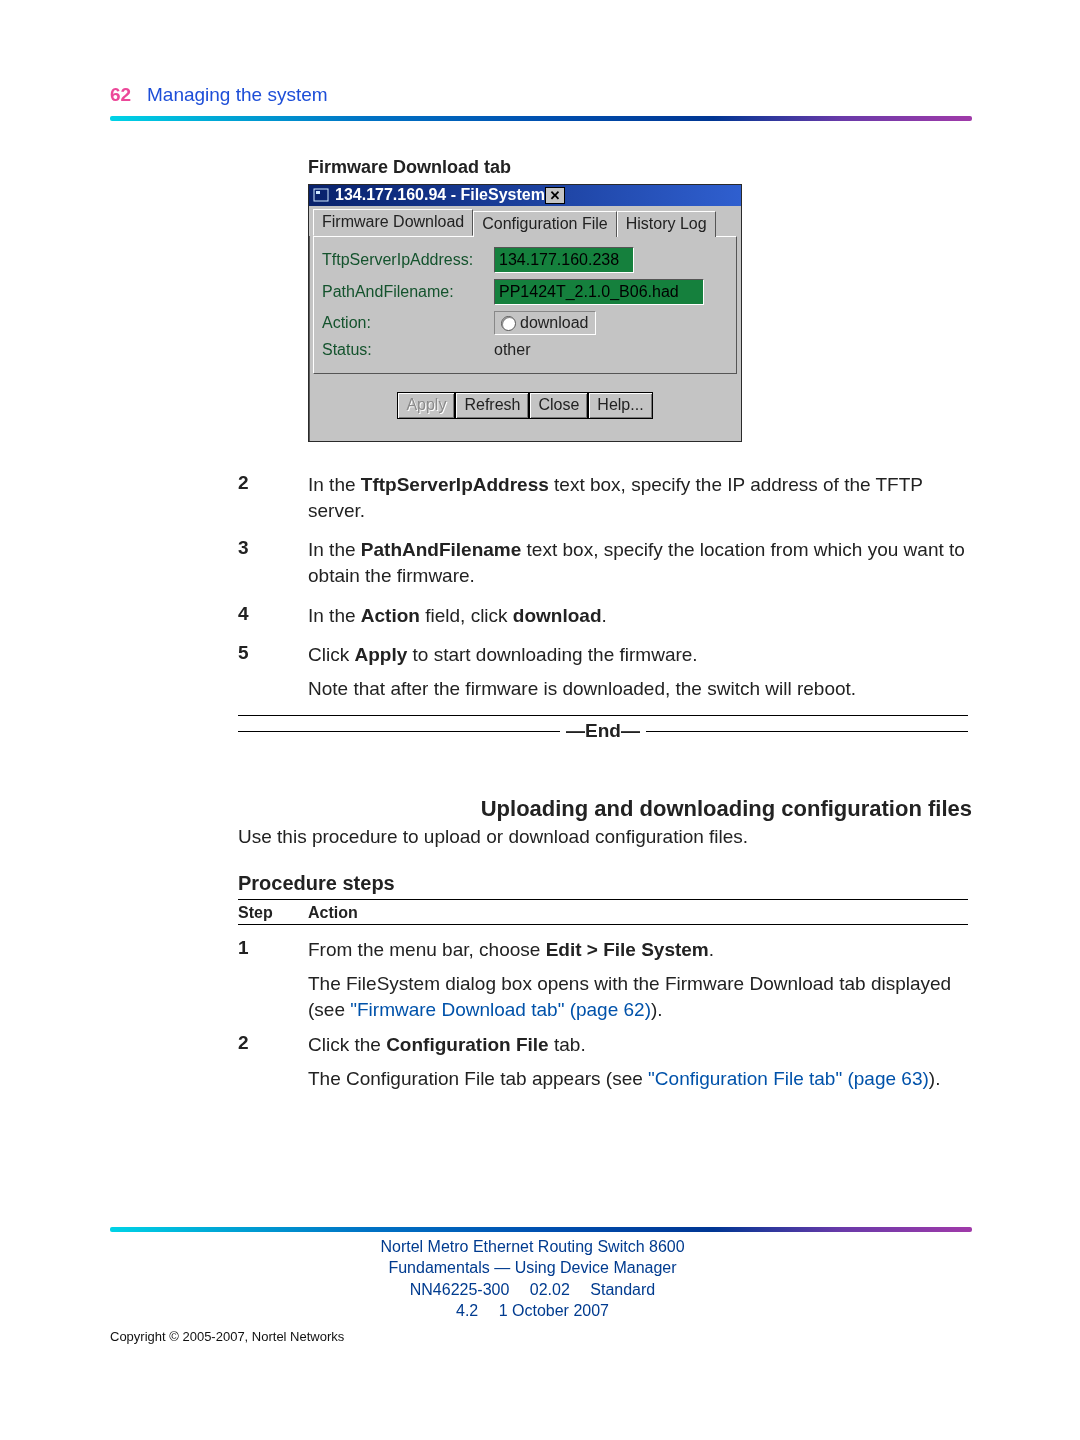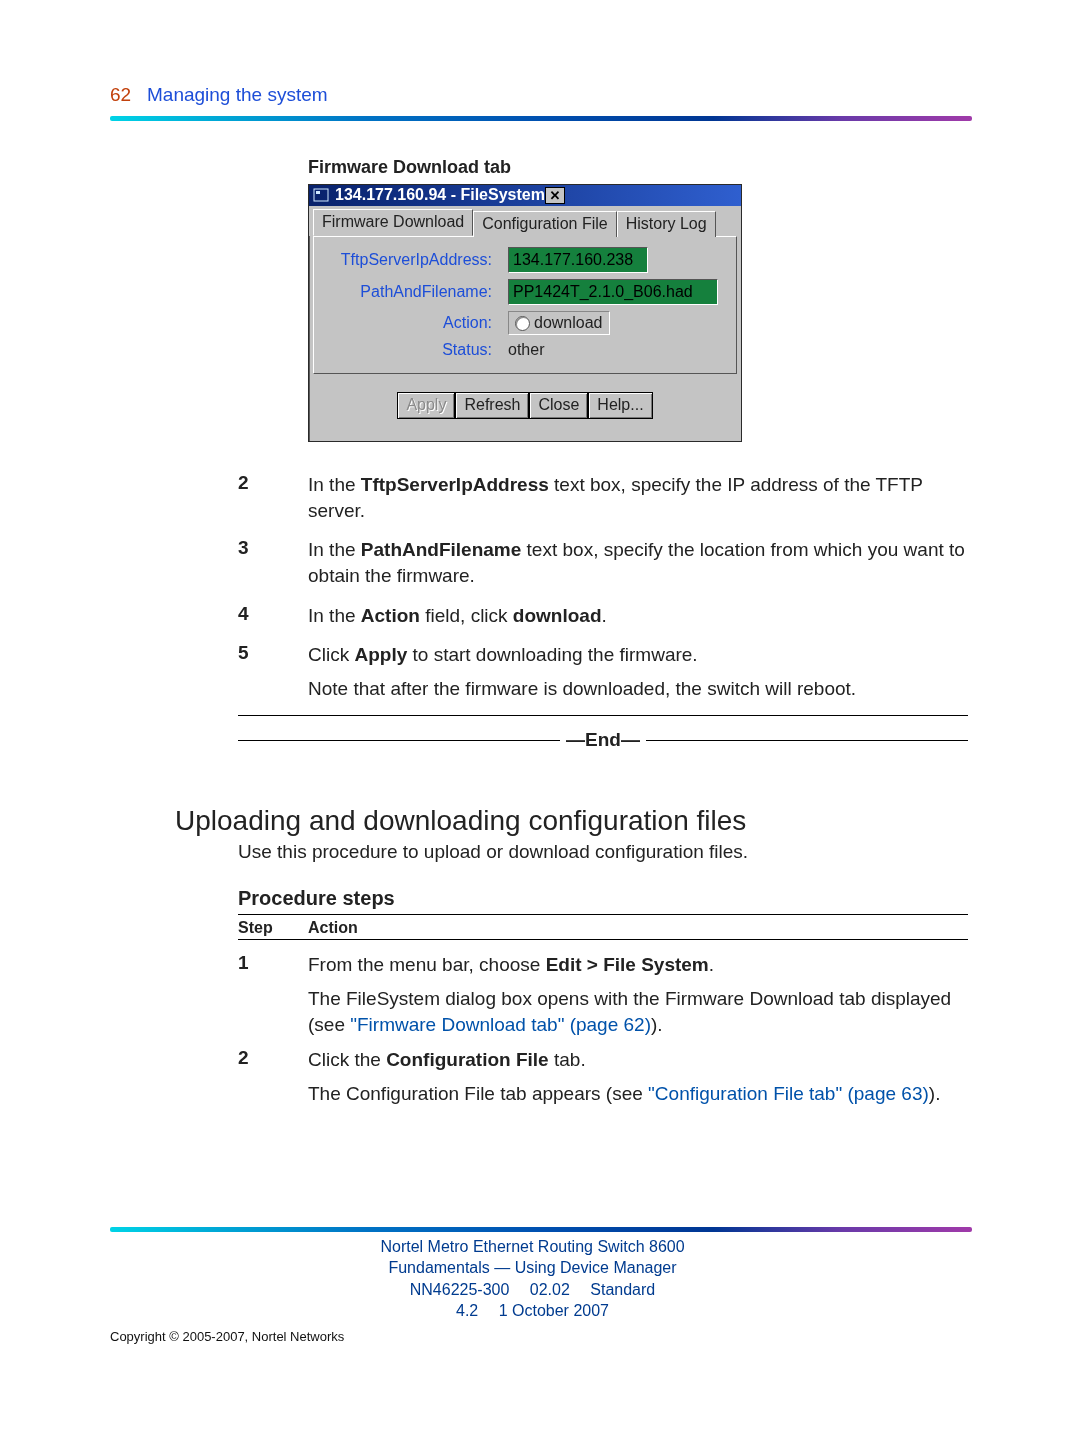--- a/index.html
+++ b/index.html
@@ -12,22 +12,22 @@
     width: 1080px;
     height: 1440px;
     margin: 0 auto;
     position: relative;
     box-sizing: border-box;
     padding: 84px 108px 40px 110px;
     font-size: 19px;
   }
   
   .pg-num {
-    color: #c2410c;
-    font-weight: normal;
+    color: #ec4899;
+    font-weight: bold;
   }
   .chap-title {
     color: #1d4ed8;
   }
   .top-rule {
     height: 5px;
     margin-top: 10px;
     background: linear-gradient(to right,
       #00d3e6 0%, #00a9d6 12%, #0072c4 30%, #0050b0 50%,
       #003693 70%, #6a3aa9 85%, #a03aa9 100%);
@@ -104,23 +104,23 @@
     background: #c4c4c4;
     font-size: 16px;
   }
   .formrow {
     display: flex;
     align-items: center;
     margin-bottom: 6px;
   }
   .formrow .lbl {
     width: 170px;
-    text-align: right;
-    padding-right: 16px;
-    color:#1d4ed8;
+    text-align: left;
+    padding-right: 2px;
+    color:#14532d;
   }
   .txt {
     border: 1px solid #555;
     border-right-color:#fff;
     border-bottom-color:#fff;
     background:#15803d;
     padding: 2px 4px;
     font-size: 16px;
     font-family: inherit;
     height: 20px;
@@ -163,29 +163,30 @@
   }
   .step .txtblk { flex: 1; line-height: 1.35; }
   .step .note  { margin-top: 8px; }
   .divider {
     border-top: 1px solid #000;
     margin: 10px 0 0 128px;
     width: 730px;
   }
   .end-row {
     display:flex; align-items:center;
-    margin: 13px 0 0 128px;
+    margin: 4px 0 0 128px;
     width:730px;
   }
   .end-row .line { flex:1; border-top:1px solid #000; }
   .end-row .end  { padding: 0 6px; font-weight:bold; }
   .h2 {
-    font-weight: normal;
-    font-size: 28px;
+    font-weight: bold;
+    font-size: 22px;
     margin: 54px 0 4px 65px;
+    text-align: right;
   }
   .intro { margin: 0 0 0 128px; }
   .h3 {
     font-weight: bold;
     font-size: 20px;
     margin: 24px 0 2px 128px;
   }
   .rule1 { border-top:1px solid #000; margin:2px 0 4px 128px; width:730px;}
   .rule0 { border-top:1px solid #000; margin:4px 0 4px 128px; width:730px;}
   .colhdr { display:flex; font-weight:bold; margin-left:128px; font-size:16px;}

